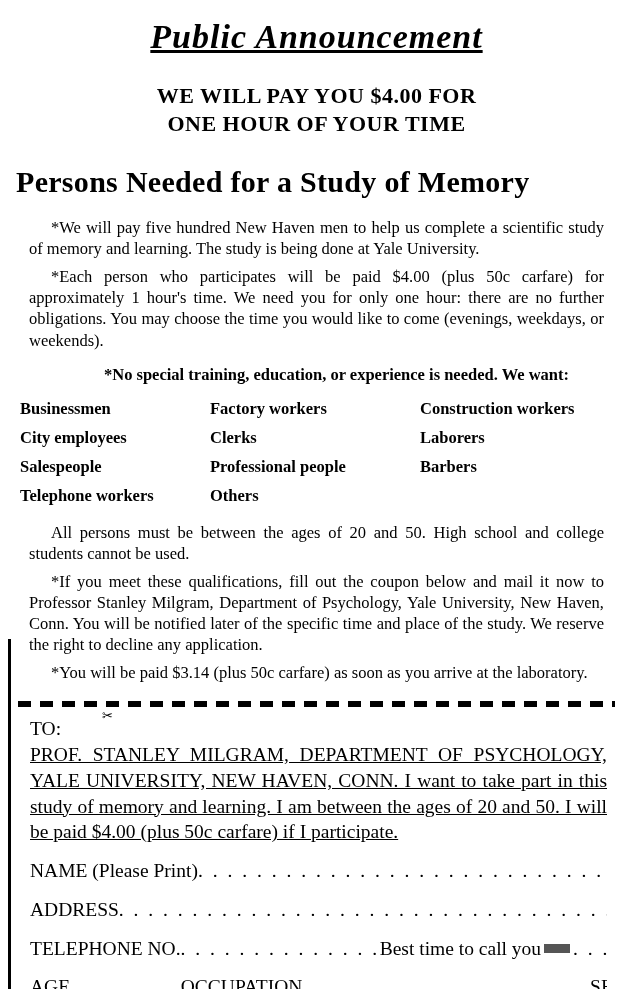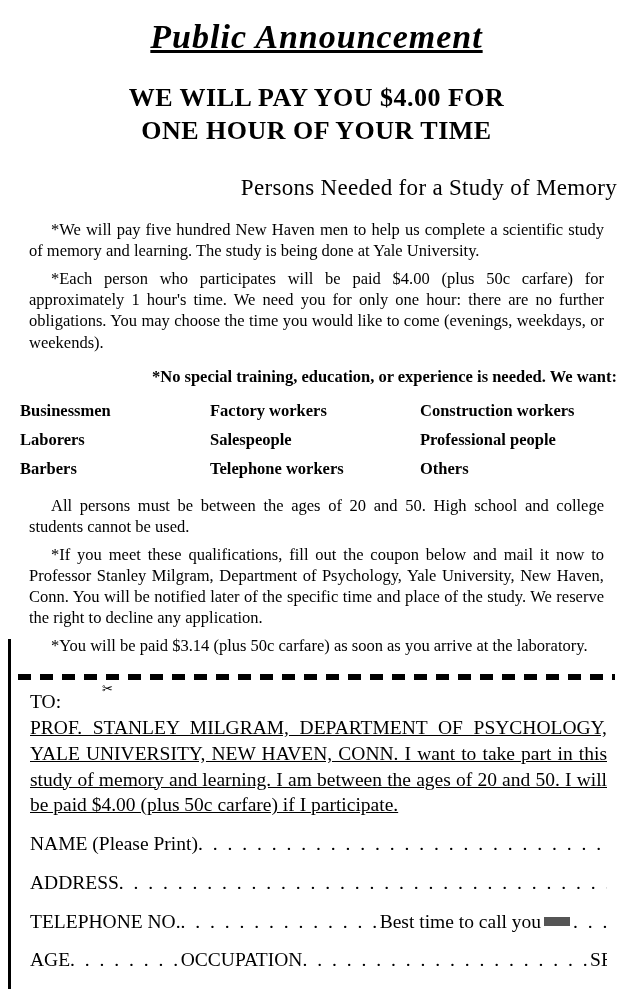--- a/index.html
+++ b/index.html
@@ -31,30 +31,30 @@
     font-size: 34px;
     letter-spacing: 1px;
     text-decoration: underline;
     margin: 12px 0 0 0;
     padding-top: 6px;
   }
   .headline {
     text-align: center;
     font-family: "Liberation Serif", serif;
     font-weight: bold;
-    font-size: 26px;
+    font-size: 22px;
     line-height: 1.25;
     margin: 26px 0 0 0;
     letter-spacing: 0.5px;
   }
   .subhead {
-    text-align: right;
-    font-family: "Liberation Serif", serif;
-    font-weight: normal;
-    font-size: 23px;
+    text-align: left;
+    font-family: "Liberation Serif", serif;
+    font-weight: bold;
+    font-size: 30px;
     margin: 28px 0 0 0;
     letter-spacing: 0.3px;
   }
 
   
   .body-block {
     margin-top: 18px;
     padding: 0 6px;
   }
   p.para {
@@ -65,21 +65,21 @@
     text-indent: 22px;
   }
   p.para + p.para {
     margin-top: 1px;
   }
   .wantline {
     margin: 14px 0 0 0;
     font-size: 16.5px;
     text-indent: 40px;
     font-weight: bold;
-    text-align: right;
+    text-align: center;
   }
 
   
   .occ-grid {
     margin: 14px 0 0 0;
     display: grid;
     grid-template-columns: 190px 210px auto;
     row-gap: 9px;
     font-size: 16.5px;
     font-weight: bold;
@@ -181,20 +181,22 @@
     <p class="para">*We will pay five hundred New Haven men to help us complete a scientific study of memory and learning. The study is being done at Yale University.</p>
     <p class="para">*Each person who participates will be paid $4.00 (plus 50c carfare) for approximately 1 hour's time. We need you for only one hour: there are no further obligations. You may choose the time you would like to come (evenings, weekdays, or weekends).</p>
   </div>
 
   <p class="wantline">*No special training, education, or experience is needed. We want:</p>
 
   <div class="occ-grid">
     <div class="occ-cell">Businessmen</div>
     <div class="occ-cell">Factory workers</div>
     <div class="occ-cell">Construction workers</div>
+    <div class="occ-cell">City employees</div>
+    <div class="occ-cell">Clerks</div>
     <div class="occ-cell">Laborers</div>
     <div class="occ-cell">Salespeople</div>
     <div class="occ-cell">Professional people</div>
     <div class="occ-cell">Barbers</div>
     <div class="occ-cell">Telephone workers</div>
     <div class="occ-cell">Others</div>
   </div>
 
   <div class="body-block2">
     <p class="para">All persons must be between the ages of 20 and 50. High school and college students cannot be used.</p>

